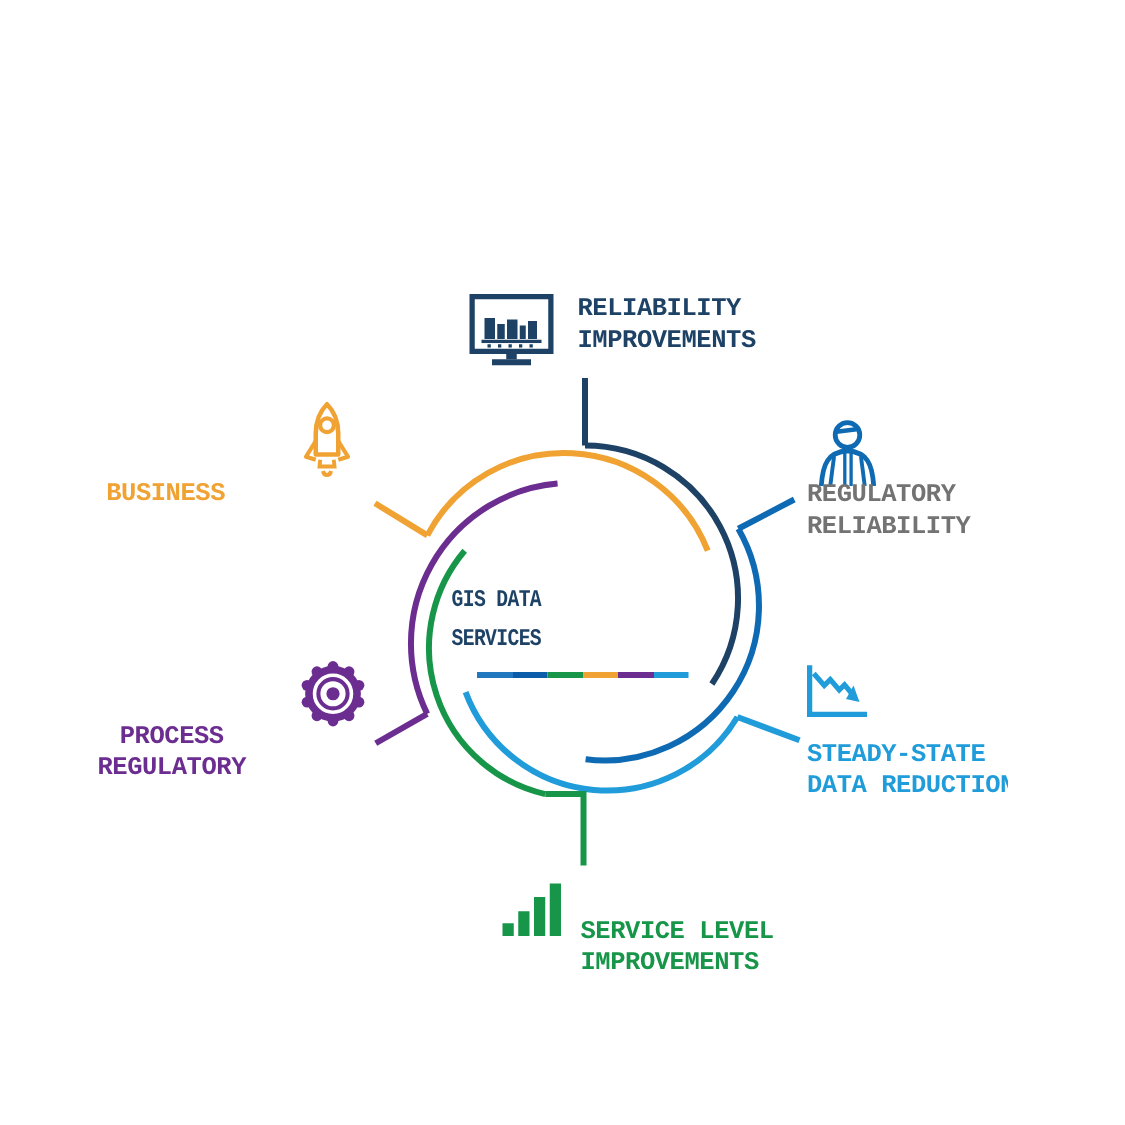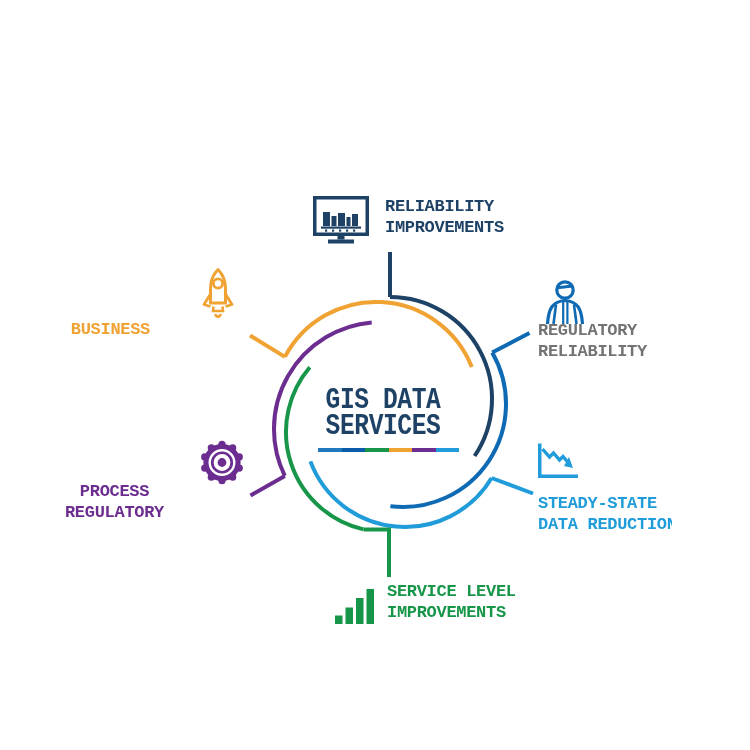--- a/index.html
+++ b/index.html
@@ -7,22 +7,22 @@
     position:relative;width:672px;height:750px;background:#ffffff;overflow:hidden;
     font-family:Liberation Mono, monospace;
   }
   .art{position:absolute;left:0;top:0;}
   .lbl{
     position:absolute;font-weight:bold;font-size:17px;line-height:20.5px;
     letter-spacing:-0.3px;white-space:nowrap;
   }
   .lbl.right{text-align:center;}
   .center-title{
-    position:absolute;left:283px;top:387px;width:200px;text-align:center;
-    font-weight:bold;font-size:30px;line-height:26px;color:#1d4266;letter-spacing:-0.5px;
+    position:absolute;left:283px;top:387px;width:200px;
+    font-weight:bold;font-size:16px;line-height:26px;color:#1d4266;letter-spacing:-0.5px;
   }
   .center-title .squeeze{transform:scaleX(0.82);transform-origin:50% 50%;}
   .underline{
     position:absolute;left:318px;top:448px;width:141px;height:4px;display:flex;
   }
   .underline span{flex:1;height:100%;}
 </style>
 </head>
 <body>
 
@@ -120,21 +120,21 @@
   <div class="lbl" style="left: 538px; top: 321px; color: #737373;">
     <div>REGULATORY</div>
     <div>RELIABILITY</div>
   </div>
 
   <div class="lbl" style="left: 538px; top: 494px; color: rgb(31, 156, 217);">
     <div>STEADY-STATE</div>
     <div>DATA REDUCTION</div>
   </div>
 
-  <div class="lbl" style="left: 387px; top: 582px; color: rgb(23, 150, 73);">
+  <div class="lbl" style="left: 387px; top: 612px; color: rgb(23, 150, 73);">
     <div>SERVICE LEVEL</div>
     <div>IMPROVEMENTS</div>
   </div>
 
   <div class="lbl right" style="right: 508px; top: 482px; color: rgb(108, 45, 144);">
     <div>PROCESS</div>
     <div>REGULATORY</div>
   </div>
 
   <div class="lbl right" style="right: 522px; top: 320px; color: rgb(240, 162, 50);">

